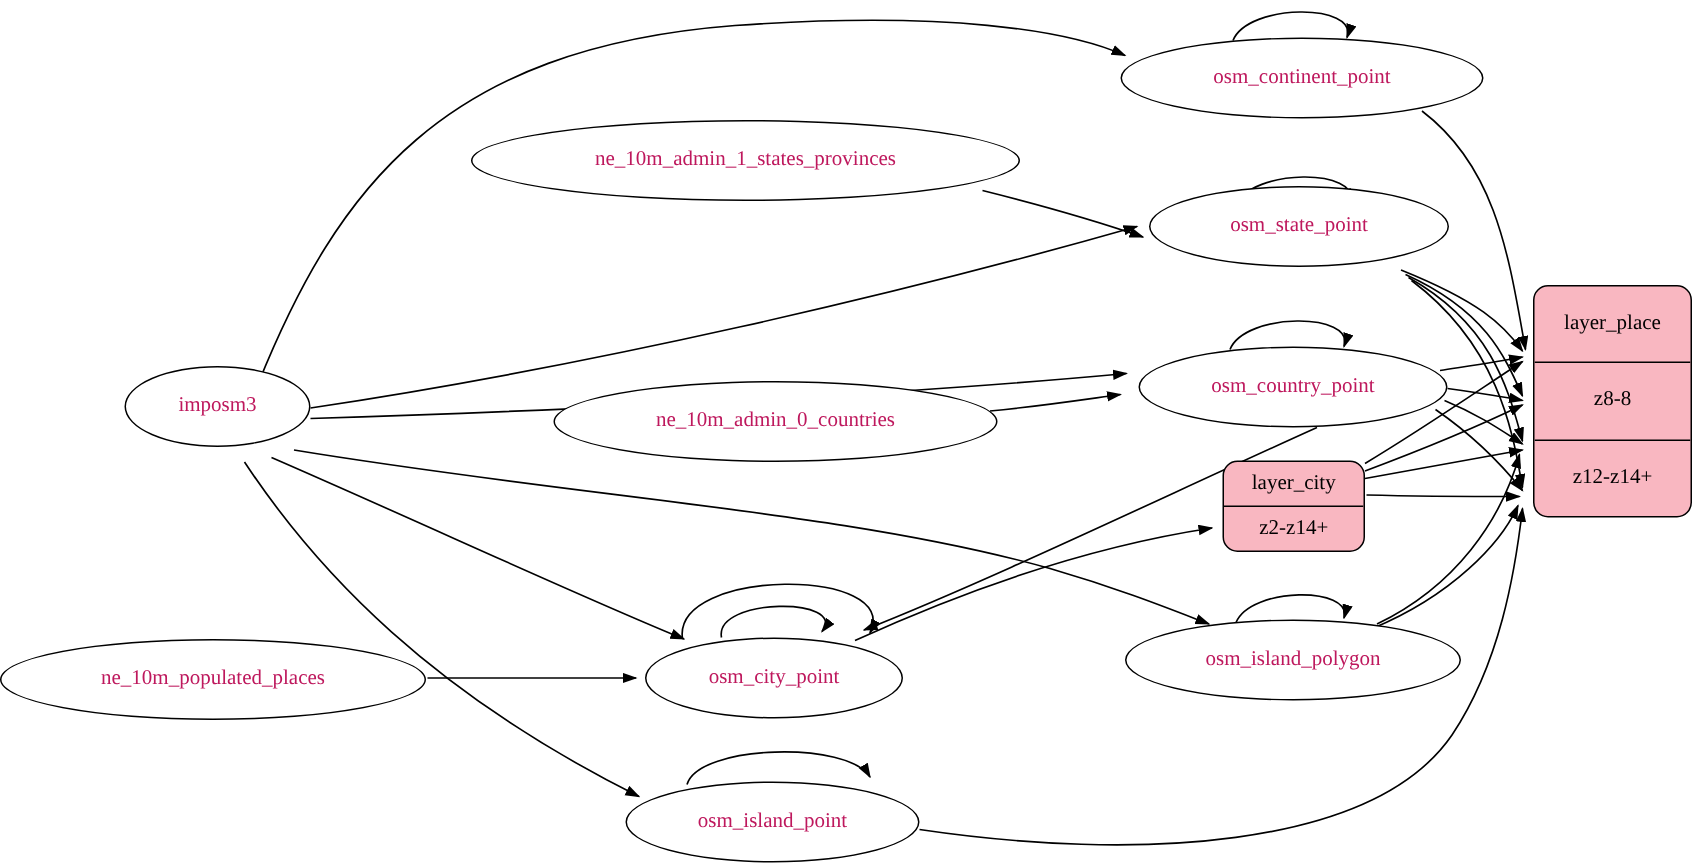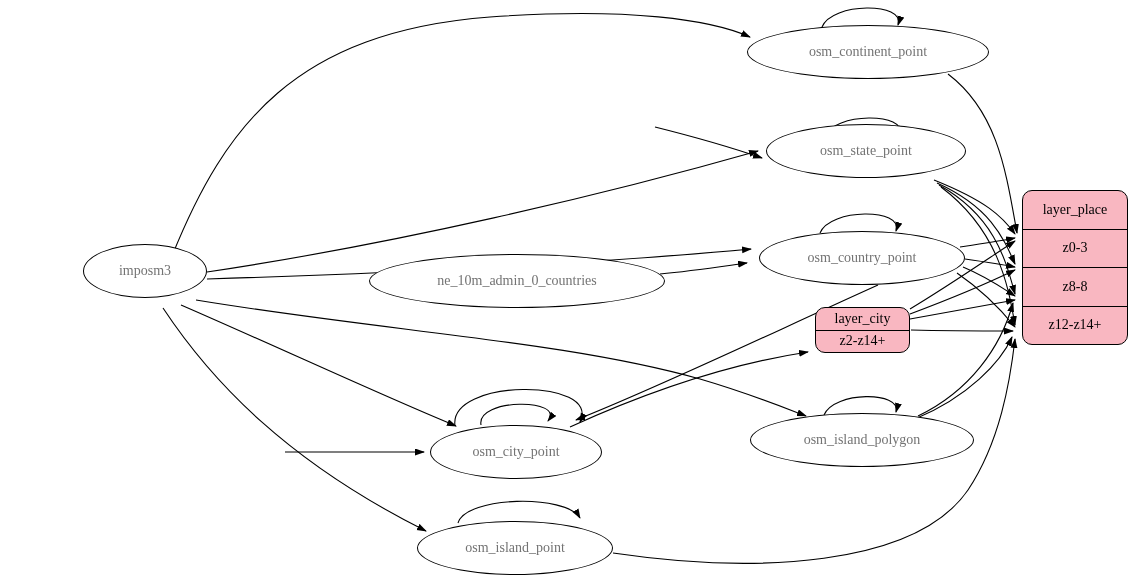--- a/index.html
+++ b/index.html
@@ -8,21 +8,21 @@
     font-family:"Liberation Serif","DejaVu Serif",serif;
     overflow:hidden;
   }
   #edges{position:absolute;left:0;top:0;z-index:1;}
   .node{
     position:absolute;z-index:2;box-sizing:border-box;
     display:flex;align-items:center;justify-content:center;
     background:var(--ellipse-fill,#fff);
     border:1px solid var(--stroke,#000);
     border-radius:50%;
-    font-size:14px;color:#737373;white-space:nowrap;
+    font-size:14px;color:#be185d;white-space:nowrap;
   }
   .record{
     position:absolute;z-index:2;box-sizing:border-box;
     background:var(--record-fill,#f9b7c1);
     border:1px solid var(--stroke,#000);
     border-radius:10px;
     display:flex;flex-direction:column;
     font-size:14px;color:#000;overflow:hidden;
   }
   .record .row{
@@ -77,25 +77,31 @@
       <path d="M 911,330 C 950,331 985,331 1013,331" class="edge" marker-end="url(#arrow)"></path>
       <path d="M 918,416 C 970,391 1001,347 1013,303" class="edge" marker-end="url(#arrow)"></path>
       <path d="M 915,419 C 968,397 1001,362 1012,337" class="edge" marker-end="url(#arrow)"></path>
       <path d="M 613,553 C 755,574 915,567 968,490 C 1000,442 1010,382 1015,339" class="edge" marker-end="url(#arrow)"></path>
     </svg>
 
   <div class="node" style="left:83px;top:244px;width:124px;height:54px">
       <span>imposm3</span>
     </div>
 
+  <div class="node" style="left:314px;top:80px;width:366px;height:54px">
+      <span>ne_10m_admin_1_states_provinces</span>
+    </div>
 
   <div class="node" style="left:369px;top:254px;width:296px;height:54px">
       <span>ne_10m_admin_0_countries</span>
     </div>
 
+  <div class="node" style="left:0px;top:426px;width:284px;height:54px">
+      <span>ne_10m_populated_places</span>
+    </div>
 
   <div class="node" style="left:747px;top:25px;width:242px;height:54px">
       <span>osm_continent_point</span>
     </div>
 
   <div class="node" style="left:766px;top:124px;width:200px;height:54px">
       <span>osm_state_point</span>
     </div>
 
   <div class="node" style="left:759px;top:231px;width:206px;height:54px">
@@ -107,25 +113,24 @@
     </div>
 
   <div class="node" style="left:417px;top:521px;width:196px;height:54px">
       <span>osm_island_point</span>
     </div>
 
   <div class="node" style="left:750px;top:413px;width:224px;height:54px">
       <span>osm_island_polygon</span>
     </div>
 
-  <div class="record" style="left:815px;top:307px;width:95px;height:46px">
+  <div class="record" style="left:815px;top:307px;width:95px;height:61px">
     <div class="row">layer_city</div>
     <div class="row">z2-z14+</div>
   </div>
 
   <div class="record" style="left:1022px;top:190px;width:106px;height:155px">
     <div class="row">layer_place</div>
-    <div class="row">z0-3</div>
     <div class="row">z8-8</div>
     <div class="row">z12-z14+</div>
   </div>
 
 </div>
 
 </body></html>

